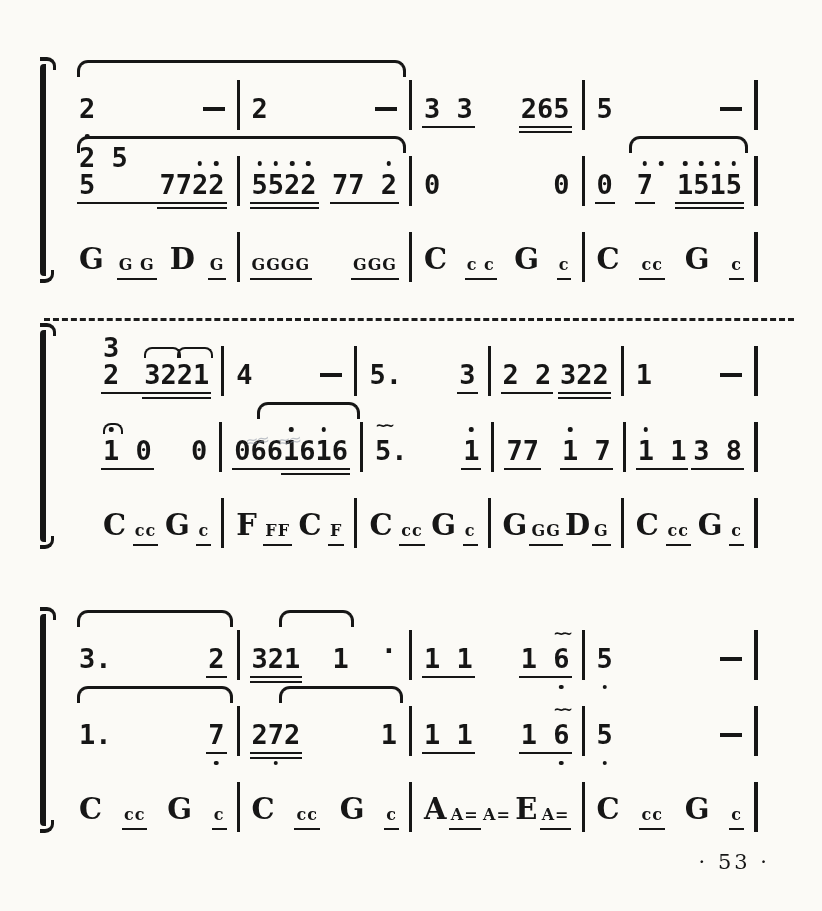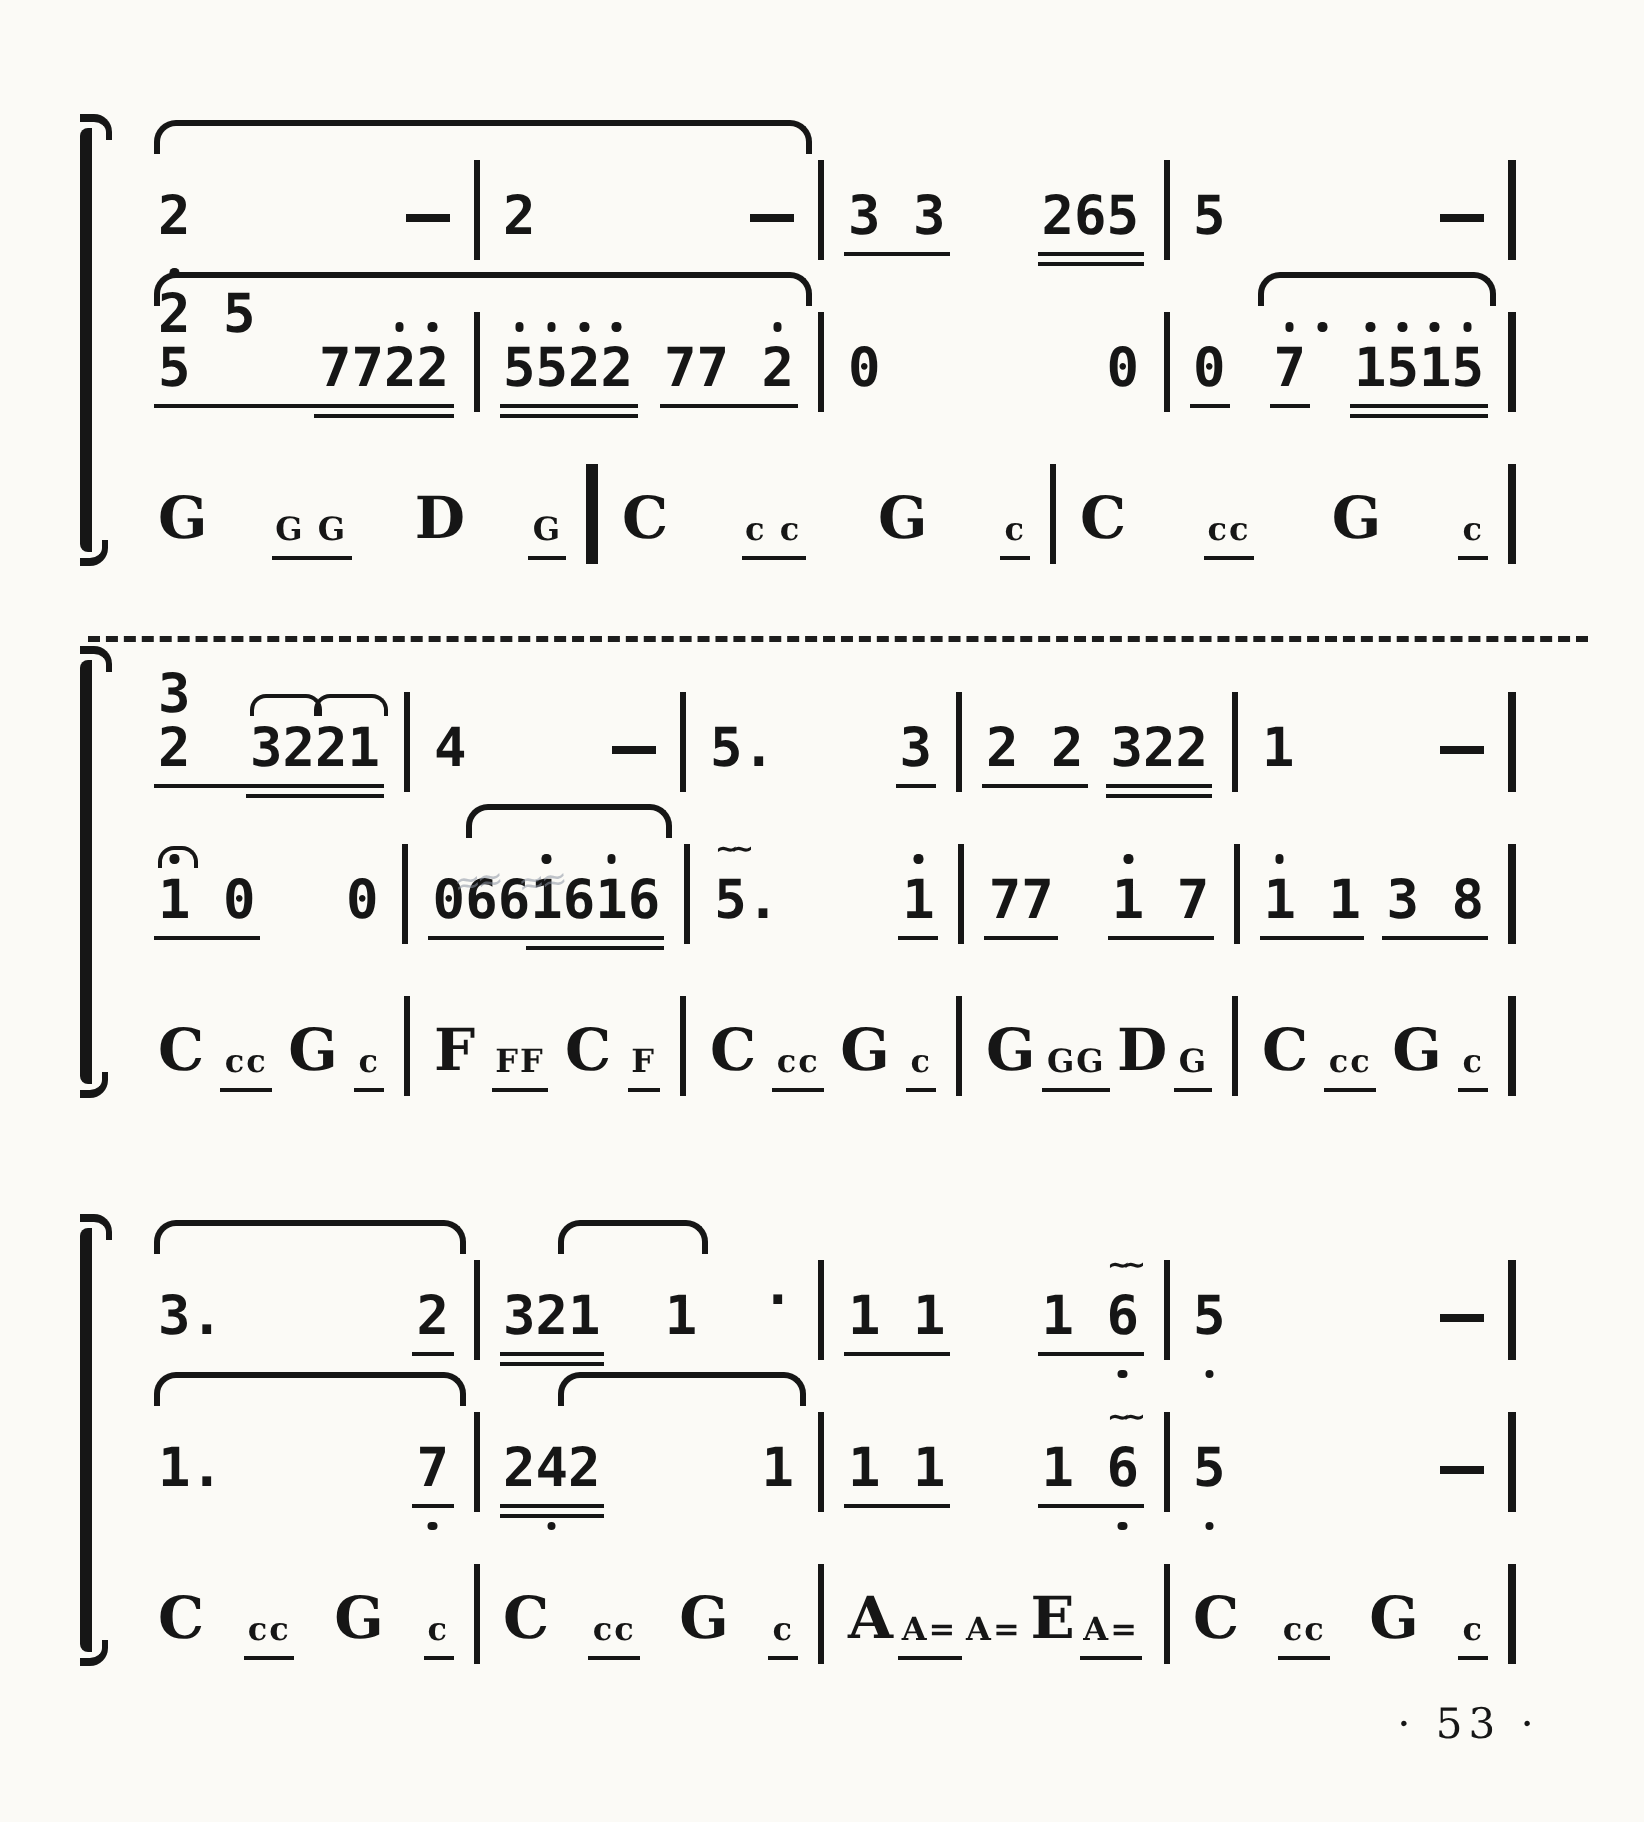--- a/index.html
+++ b/index.html
@@ -1,21 +1,21 @@
 <!DOCTYPE html>
 <html><head>
 <meta charset="utf-8">
 <style>
   :root{ --ink:#161616; }
   html,body{margin:0;padding:0;background:#e8e8e8;}
   .sheet{position:relative;width:822px;height:911px;background:#fbfaf6;overflow:hidden;color:var(--ink);}
 
   .system{position:absolute;left:40px;width:718px;display:flex;}
   .system[data-name="system-1"]{top:72px;}
-  .system[data-name="system-2"]{top:338px;}
+  .system[data-name="system-2"]{top:338px;gap:24px;}
   .system[data-name="system-3"]{top:622px;}
 
   .bracket{width:9px;position:relative;border-left:6px solid var(--ink);border-radius:4px;margin:-8px 12px -2px 0;}
   .bracket::before{content:"";position:absolute;top:-7px;left:-6px;width:13px;height:9px;
     border-top:4px solid var(--ink);border-right:3px solid var(--ink);border-radius:0 9px 0 0;}
   .bracket::after{content:"";position:absolute;bottom:-7px;left:-6px;width:11px;height:9px;
     border-bottom:4px solid var(--ink);border-right:3px solid var(--ink);border-radius:0 0 9px 0;}
 
   .lines{flex:1;display:flex;flex-direction:column;gap:34px;padding-top:8px;}
   .line{position:relative;display:flex;align-items:flex-end;height:42px;}
@@ -118,20 +118,24 @@
             <div class="slur" data-name="slur-arc-icon" style="left: 562px; width: 113px;"></div>
           </div>
           <div class="line" data-name="chord-symbols-line">
             <div class="measure" data-name="measure">
               <div class="cell lg" data-name="chord-group"><span class="txt" data-name="note-glyphs">G</span></div>
               <div class="cell sm" data-name="chord-group"><span class="txt" data-name="note-glyphs">G G</span><div class="u u1" data-name="beam-underline"></div></div>
               <div class="cell lg" data-name="chord-group"><span class="txt" data-name="note-glyphs">D</span></div>
               <div class="cell sm" data-name="chord-group"><span class="txt" data-name="note-glyphs">G</span><div class="u u1" data-name="beam-underline"></div></div>
             </div>
             <div class="bar" data-name="barline"></div>
+            <div class="measure" data-name="measure">
+              <div class="cell sm" data-name="chord-group"><span class="txt" data-name="note-glyphs">GGGG</span><div class="u u1" data-name="beam-underline"></div></div>
+              <div class="cell sm" data-name="chord-group"><span class="txt" data-name="note-glyphs">GGG</span><div class="u u1" data-name="beam-underline"></div></div>
+            </div>
             <div class="bar" data-name="barline"></div>
             <div class="measure" data-name="measure">
               <div class="cell lg" data-name="chord-group"><span class="txt" data-name="note-glyphs">C</span></div>
               <div class="cell sm" data-name="chord-group"><span class="txt" data-name="note-glyphs">c c</span><div class="u u1" data-name="beam-underline"></div></div>
               <div class="cell lg" data-name="chord-group"><span class="txt" data-name="note-glyphs">G</span></div>
               <div class="cell sm" data-name="chord-group"><span class="txt" data-name="note-glyphs">c</span><div class="u u1" data-name="beam-underline"></div></div>
             </div>
             <div class="bar" data-name="barline"></div>
             <div class="measure" data-name="measure">
               <div class="cell lg" data-name="chord-group"><span class="txt" data-name="note-glyphs">C</span></div>
@@ -275,21 +279,21 @@
             <div class="slur" data-name="slur-arc-icon" style="left: 10px; width: 150px;"></div>
             <div class="slur" data-name="slur-arc-icon" style="left: 211.95px; width: 69.05px;"></div>
           </div>
           <div class="line" data-name="lower-part-line">
             <div class="measure" data-name="measure">
               <div class="cell" data-name="note-group"><span class="txt" data-name="note-glyphs">1.</span></div>
               <div class="cell" data-name="note-group"><span class="txt" data-name="note-glyphs">7</span><div class="dot db" data-name="octave-dot-below-icon" style="left: 8.1px;"></div><div class="u u1" data-name="beam-underline"></div></div>
             </div>
             <div class="bar" data-name="barline"></div>
             <div class="measure" data-name="measure">
-              <div class="cell" data-name="note-group"><span class="txt" data-name="note-glyphs">242</span><div class="dot db" data-name="octave-dot-below-icon" style="left: 24.3px;"></div><div class="u u1" data-name="beam-underline"></div><div class="u u2" data-name="beam-underline"></div></div>
+              <div class="cell" data-name="note-group"><span class="txt" data-name="note-glyphs">272</span><div class="dot db" data-name="octave-dot-below-icon" style="left: 24.3px;"></div><div class="u u1" data-name="beam-underline"></div><div class="u u2" data-name="beam-underline"></div></div>
               <div class="cell" data-name="note-group"><span class="txt" data-name="note-glyphs">1</span></div>
             </div>
             <div class="bar" data-name="barline"></div>
             <div class="measure" data-name="measure">
               <div class="cell" data-name="note-group"><span class="txt" data-name="note-glyphs">1 1</span><div class="u u1" data-name="beam-underline"></div></div>
               <div class="cell" data-name="note-group"><span class="txt" data-name="note-glyphs">1 6</span><div class="dot db" data-name="octave-dot-below-icon" style="left: 40.5px;"></div><div class="u u1" data-name="beam-underline"></div><div class="orn" data-name="mordent-icon" style="left: 40.5px;">∼∼</div></div>
             </div>
             <div class="bar" data-name="barline"></div>
             <div class="measure" data-name="measure">
               <div class="cell" data-name="note-group"><span class="txt" data-name="note-glyphs">5</span><div class="dot db" data-name="octave-dot-below-icon" style="left: 8.1px;"></div></div>

